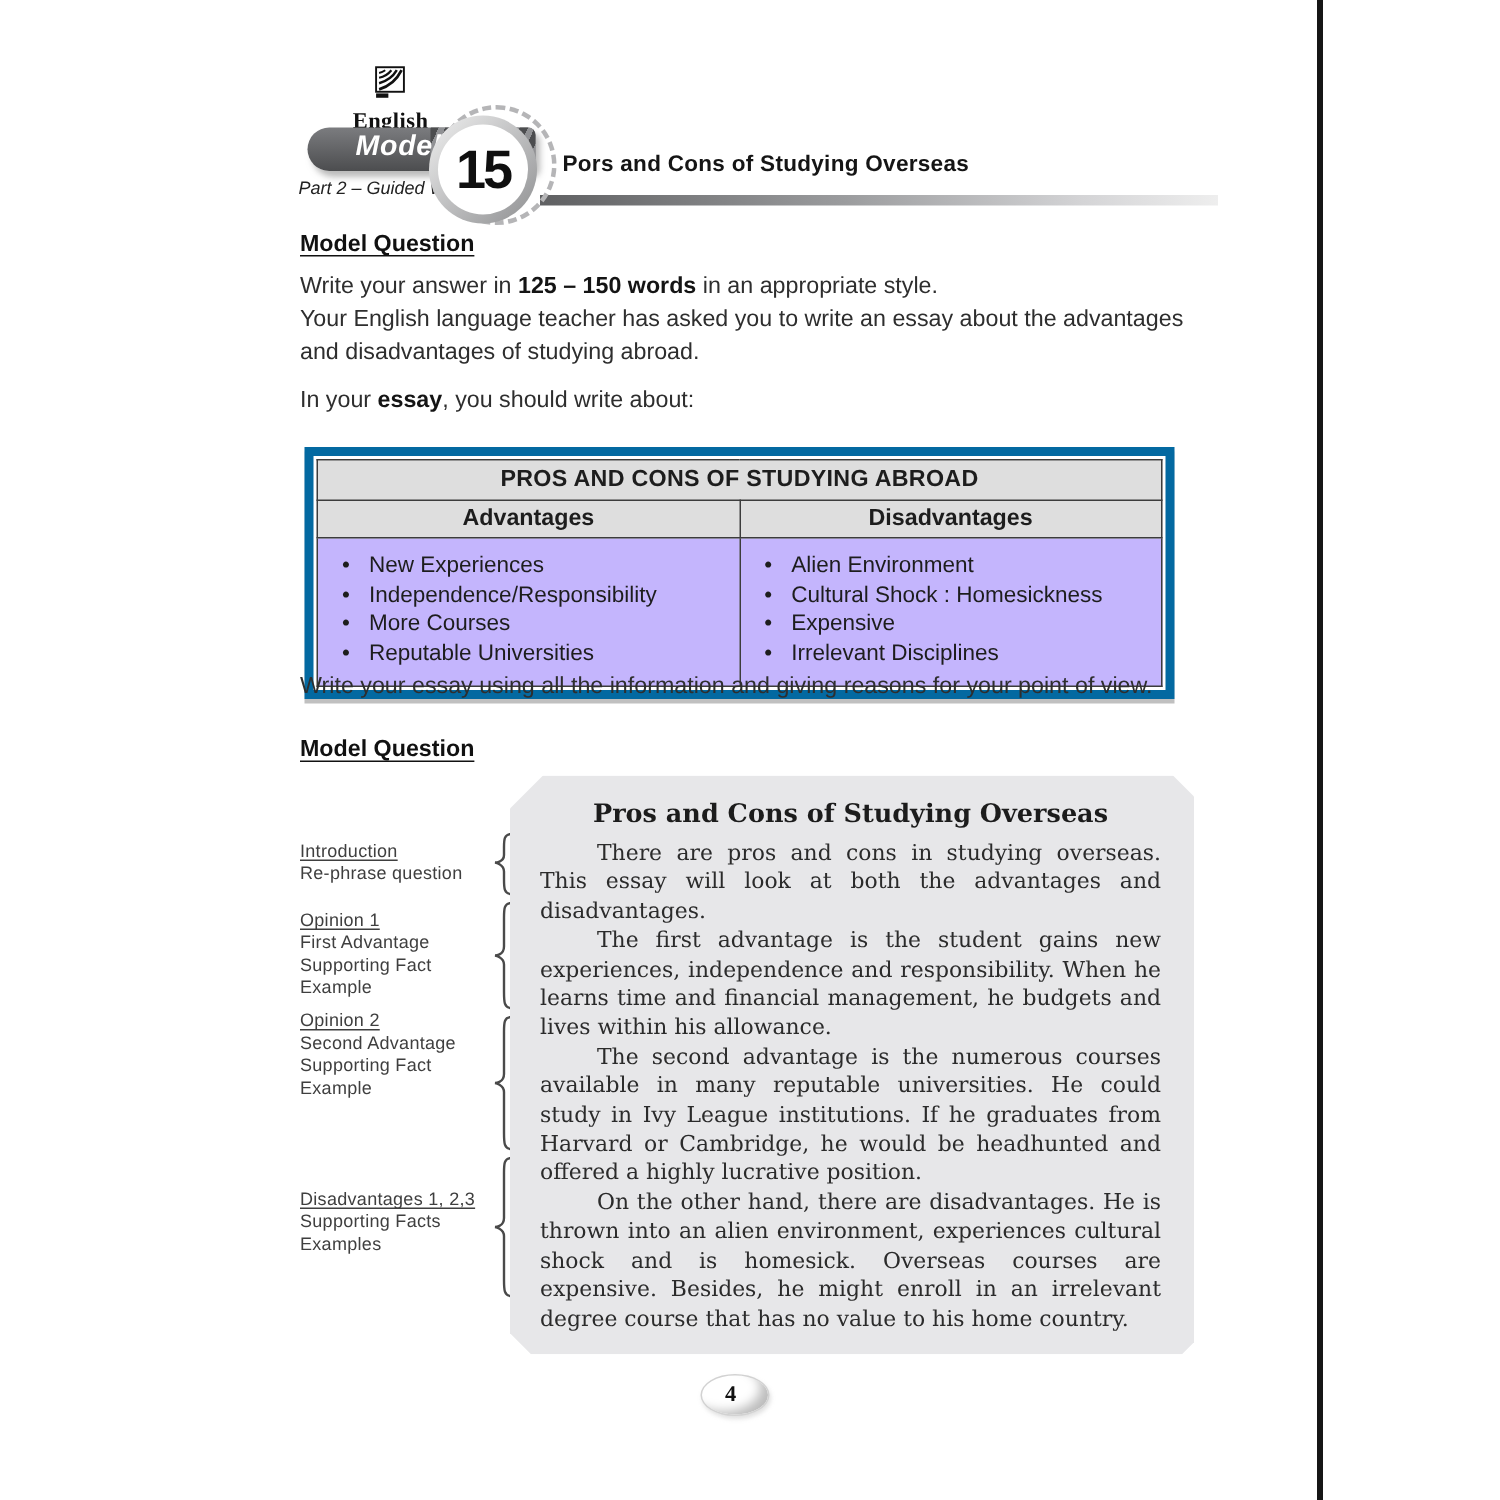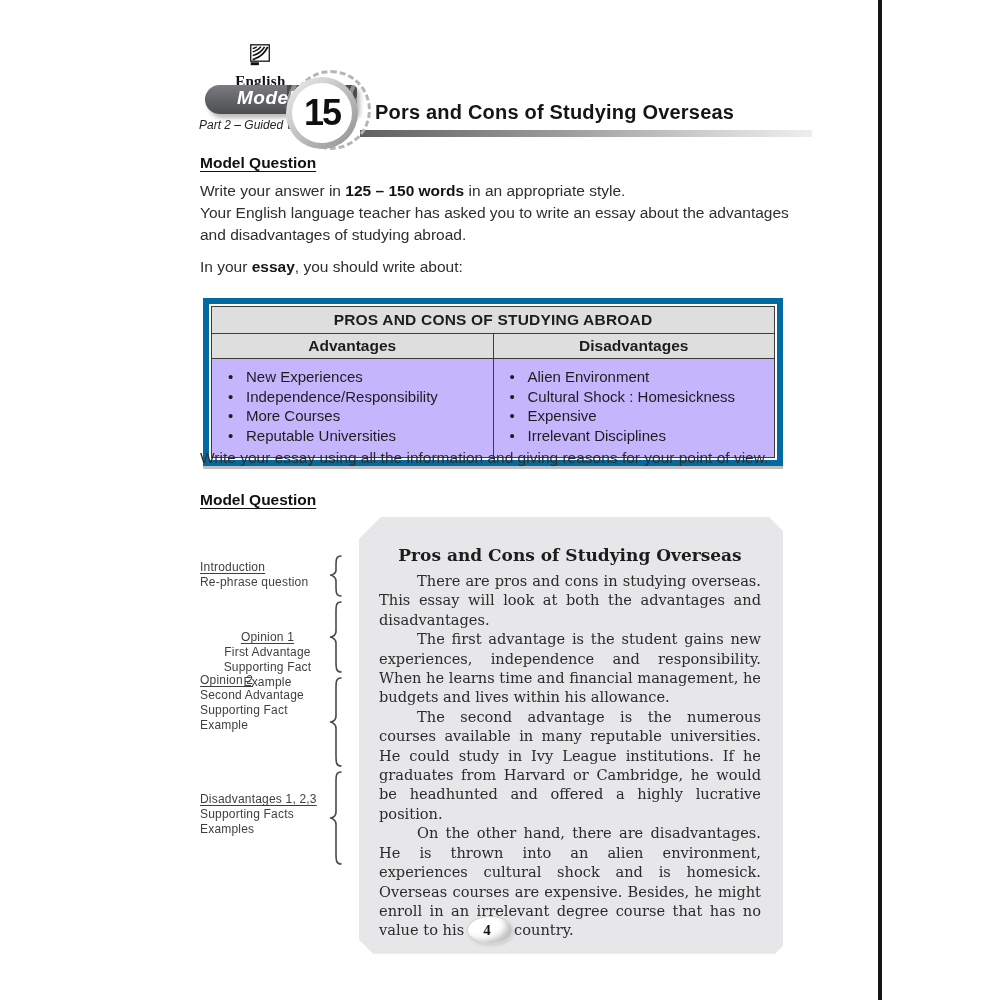--- a/index.html
+++ b/index.html
@@ -28,21 +28,21 @@
   .badge .pill-label{position:absolute; left:32px; top:2px; font-size:19px; font-weight:bold; font-style:italic;
     color:#ffffff; letter-spacing:.5px; z-index:3;}
   .badge .dash-ring{position:absolute; left:86px; top:-10px; width:80px; height:80px; border-radius:50%;
     border:3px dashed #b5b5b7; box-sizing:border-box; z-index:2;}
   .badge .circle-outer{position:absolute; left:81px; top:-3px; width:72px; height:72px; border-radius:50%;
     background:linear-gradient(135deg,#f0f0f0,#8e8f91); display:flex; align-items:center; justify-content:center; z-index:3;}
   .badge .circle-inner{width:60px; height:60px; border-radius:50%; background:#ffffff;
     display:flex; align-items:center; justify-content:center;}
   .badge .circle-num{font-size:36px; font-weight:bold; color:#0f0f0f; letter-spacing:-2px;
     font-family:"Liberation Sans", sans-serif;}
-  .badge .badge-title{position:absolute; left:170px; top:21px; font-size:20px; font-weight:bold; color:#151515;
+  .badge .badge-title{position:absolute; left:170px; top:21px; font-size:15px; font-weight:bold; color:#151515;
     letter-spacing:.2px; z-index:3; white-space:nowrap;}
 
   
   .mq{position:absolute; left:200px; font-size:15.5px; font-weight:bold; color:#111;
     text-decoration:underline; text-underline-offset:3px;}
   .mq1{top:154px;}
   .mq2{top:491px;}
   .intro-text{position:absolute; left:200px; top:180px; width:600px; font-size:15.5px; line-height:22px; color:#2e2e2e;}
   .intro-text p{margin:0;}
   .intro-text p.gap{margin-top:10px;}
@@ -56,33 +56,33 @@
   table.info th.tbl-title{background:#dedede; font-size:15.5px; font-weight:bold; padding:4px 6px; letter-spacing:.2px;}
   table.info th.col-hd{background:#dedede; font-weight:bold; font-size:15.5px; padding:3px 6px;}
   table.info td{vertical-align:top; width:50%; background:#c4b5fd;}
   ul.blist{list-style:none; margin:6px 0 10px; padding:0 0 0 8px;}
   ul.blist li{position:relative; padding-left:20px; line-height:19.5px; font-size:15px;}
   ul.blist li::before{content:"•"; position:absolute; left:2px; top:0; font-size:15px;}
 
   .closing{position:absolute; left:200px; top:449px; width:610px; font-size:15.5px; color:#2e2e2e;}
 
   
-  .essay-box{position:absolute; left:359px; top:517px; width:424px; min-height:358px; background:#e7e7e9;
-    box-sizing:border-box; padding:26px 22px 14px 20px;
+  .essay-box{position:absolute; left:340px; top:517px; width:456px; min-height:358px; background:#e7e7e9;
+    box-sizing:border-box; padding:14px 22px 14px 20px;
     clip-path:polygon(22px 0, calc(100% - 14px) 0, 100% 14px, 100% calc(100% - 8px), calc(100% - 8px) 100%, 14px 100%, 0 calc(100% - 14px), 0 22px);}
   .essay-title{font-family:"DejaVu Serif", serif; font-weight:bold; font-size:17px; color:#1c1c1c;
     text-align:center; margin:2px 0 6px;}
   .essay-box p.ep{font-family:"DejaVu Serif", serif; font-size:14.6px; line-height:19.4px; color:#2b2b2b;
     text-align:justify; text-indent:38px; margin:0;}
 
   
   .ann{position:absolute; left:200px; width:135px; font-size:12px; line-height:15px; color:#3f3f3f; letter-spacing:.2px;}
   .ann .ann-title{text-decoration:underline; text-underline-offset:2px; display:block;}
   .ann span{display:block;}
-  .ann1{top:560px;} .ann2{top:630px;text-align:center;} .ann3{top:673px;} .ann4{top:792px;}
+  .ann1{top:560px;} .ann2{top:606px;} .ann3{top:673px;} .ann4{top:792px;}
   .brace{position:absolute; left:328px;}
   .brace1{top:555px;} .brace2{top:601px;} .brace3{top:677px;} .brace4{top:771px;}
 
   
   .page-oval{position:absolute; left:467px; top:916px; width:44px; height:26px; border-radius:50%;
     background:#ffffff; border:1px solid #d2d2d2;
     box-shadow:inset -8px -5px 7px -3px #bdbdbd, 1px 2px 3px rgba(170,170,170,.35);
     display:flex; align-items:center; justify-content:center;}
   .page-num{font-family:"Liberation Serif", serif; font-weight:bold; font-size:15px; color:#111;
     transform:translateX(-3px);}

